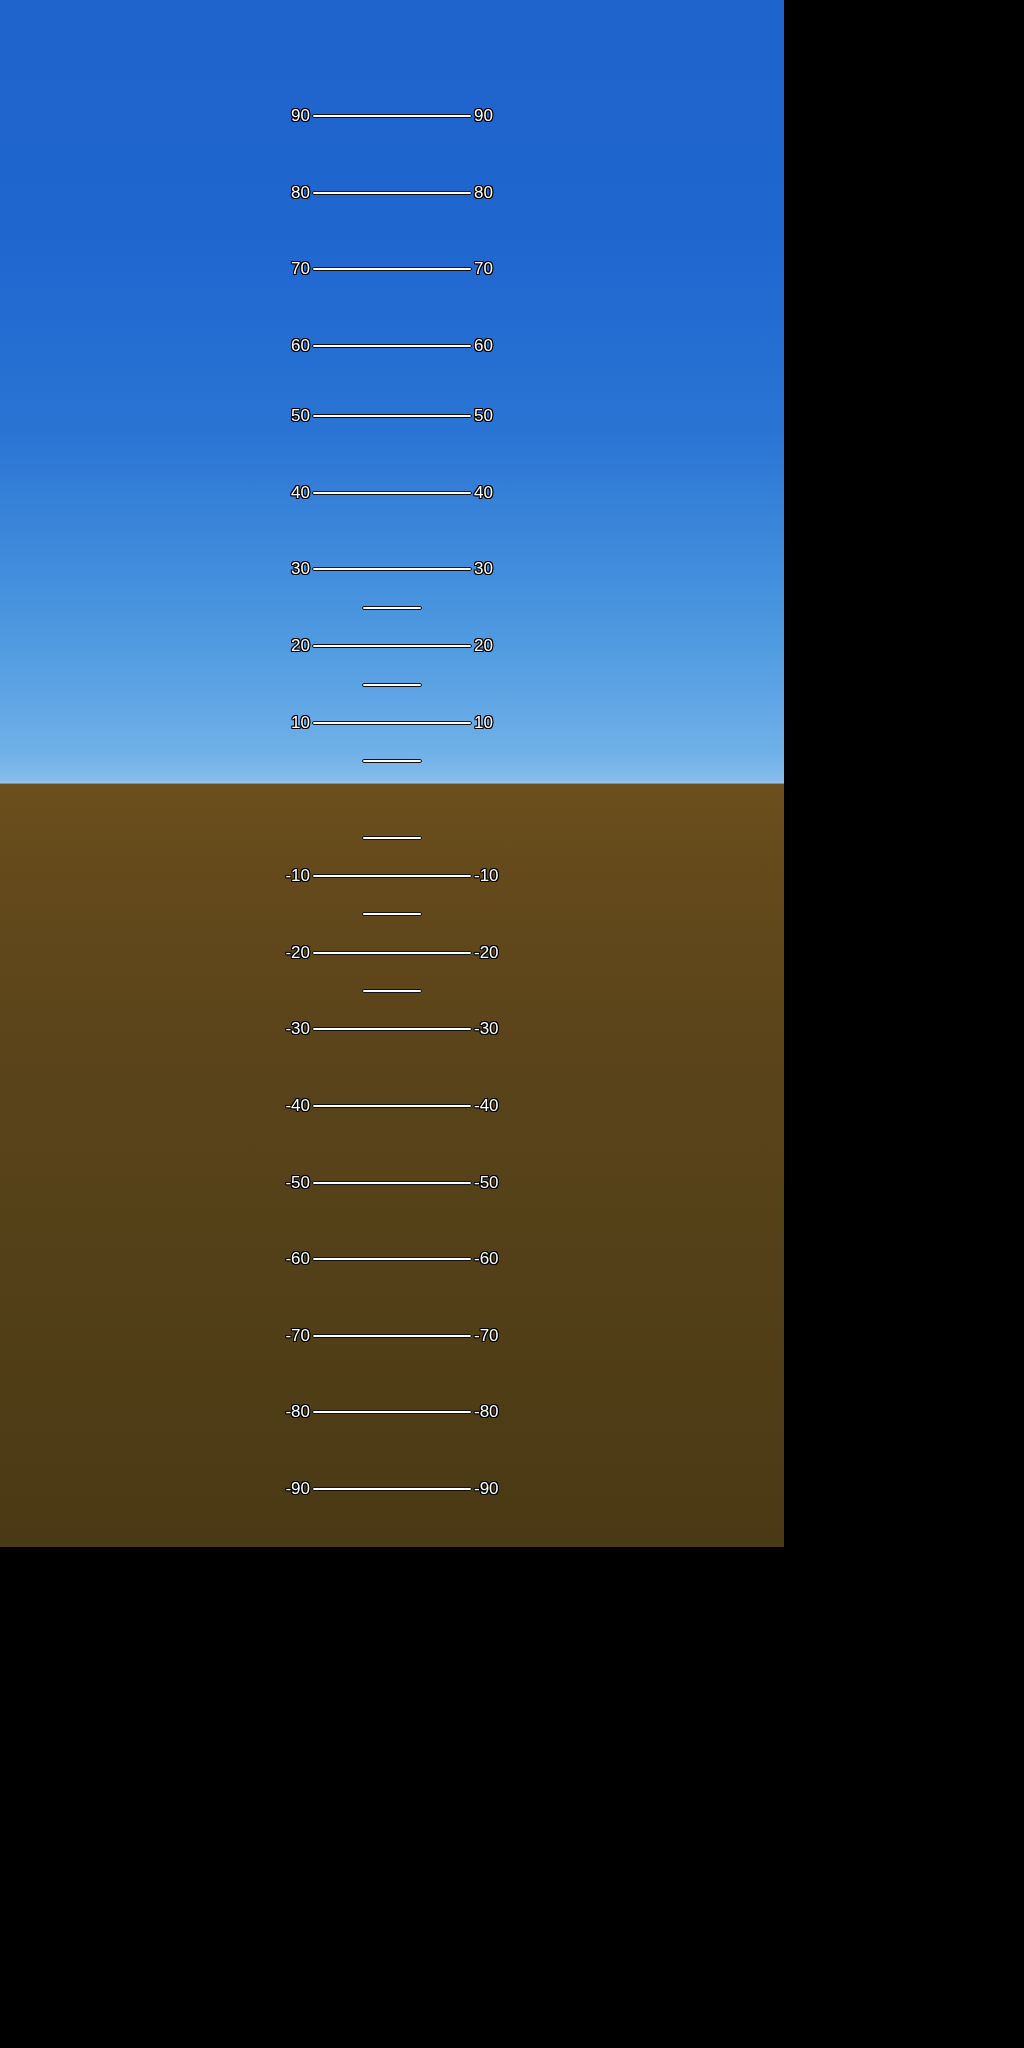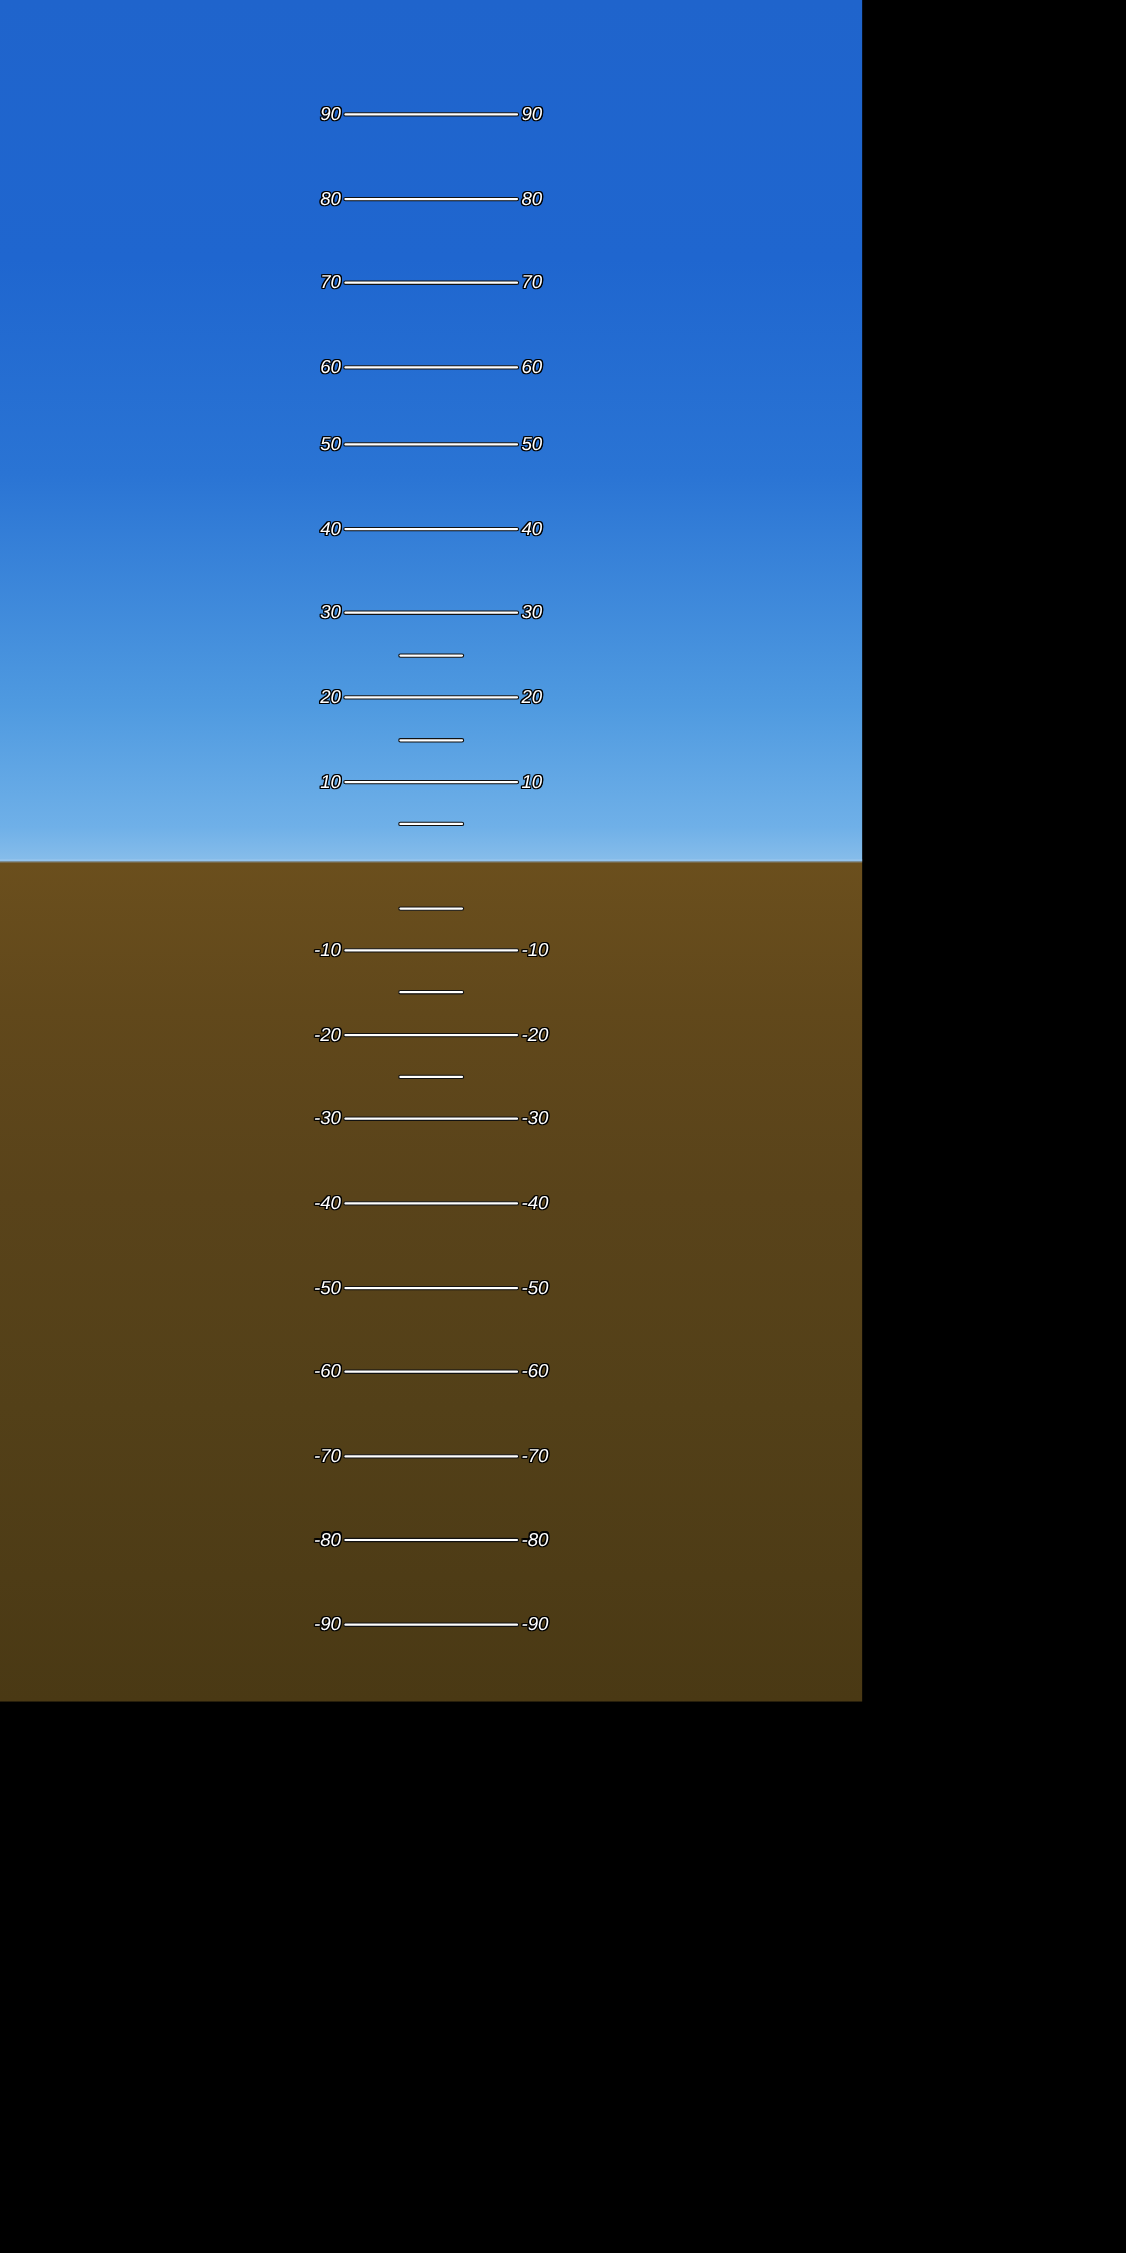--- a/index.html
+++ b/index.html
@@ -63,24 +63,23 @@
     width: 100%;
     height: 3px;
     background: #9fc9ec;
     opacity: 0.55;
   }
 
   
   #pitch-ladder {
     position: absolute;
     left: 0;
-    top: 4px;
+    top: 16px;
     width: 100%;
     height: 100%;
-    font-style: italic;
   }
 
   .rung {
     position: absolute;
     left: 0;
     width: 100%;
     height: 0;
   }
 
   .bar {

